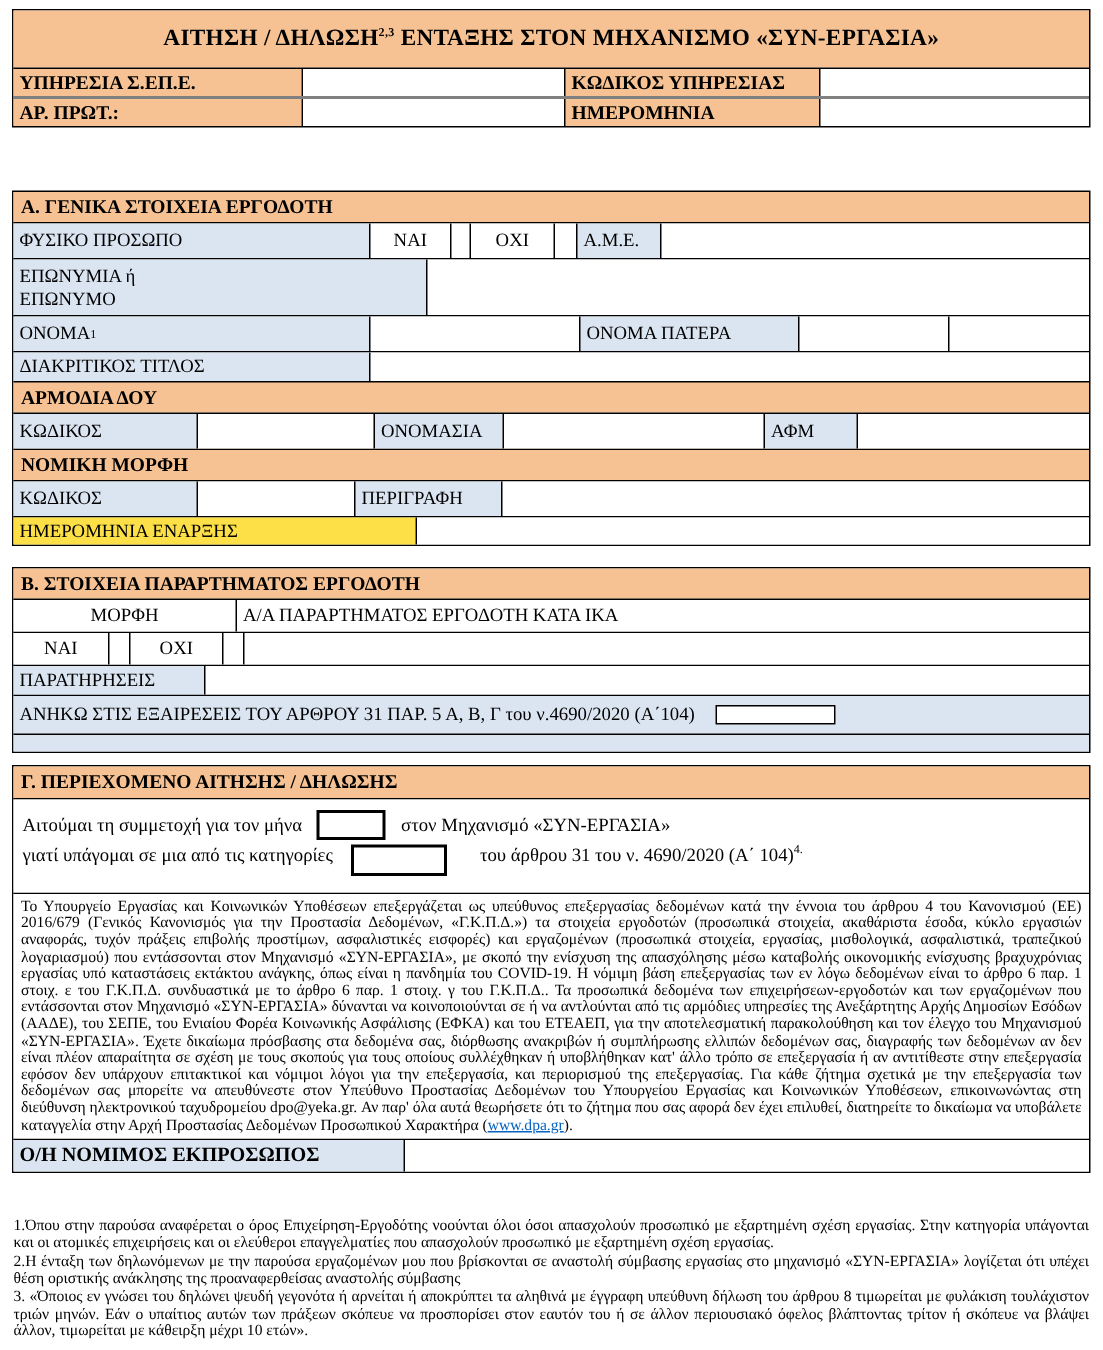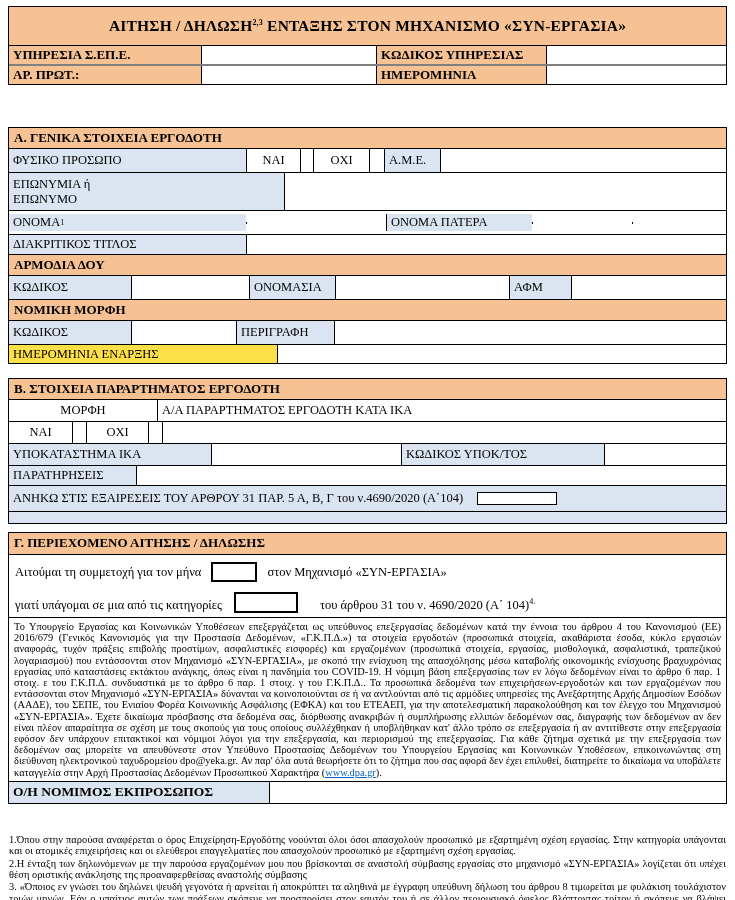--- a/index.html
+++ b/index.html
@@ -80,21 +80,21 @@
     </div>
 
     <div class="r" style="min-height:38px;">
       <div class="c blue" style="width:275px; display:flex; flex-direction:column; justify-content:center;">
         <span>ΕΠΩΝΥΜΙΑ ή</span>
         <span>ΕΠΩΝΥΜΟ</span>
       </div>
       <div class="c white fill"></div>
     </div>
 
-    <div class="r" style="min-height:24px;align-items:center;">
+    <div class="r" style="min-height:24px;">
       <div class="c blue vc" style="width:237px;">
         <span>ΟΝΟΜΑ</span>
           <span class="sup">1</span>
       </div>
       <div class="c white" style="width:140px;"></div>
       <div class="c blue vc" style="width:146px;">ΟΝΟΜΑ ΠΑΤΕΡΑ</div>
       <div class="c white" style="width:100px;"></div>
       <div class="c white fill"></div>
     </div>
 
@@ -140,26 +140,20 @@
     </div>
 
     <div class="r" style="min-height:22px;">
       <div class="c white vcc" style="width:63px;">ΝΑΙ</div>
       <div class="c white" style="width:14px;"></div>
       <div class="c white vcc" style="width:62px;">ΟΧΙ</div>
       <div class="c white" style="width:14px;"></div>
       <div class="c white fill"></div>
     </div>
 
-    <div class="r" style="min-height:22px;">
-      <div class="c blue vc" style="width:202px;">ΥΠΟΚΑΤΑΣΤΗΜΑ ΙΚΑ</div>
-      <div class="c white" style="width:190px;"></div>
-      <div class="c blue vc" style="width:203px;">ΚΩΔΙΚΟΣ ΥΠΟΚ/ΤΟΣ</div>
-      <div class="c white fill"></div>
-    </div>
 
     <div class="r" style="min-height:20px;">
       <div class="c blue vc" style="width:127px;">ΠΑΡΑΤΗΡΗΣΕΙΣ</div>
       <div class="c white fill"></div>
     </div>
 
     <div class="r blue" style="min-height:26px;">
       <div class="c vc fill" style="border-left:none;">
         <span>ΑΝΗΚΩ ΣΤΙΣ ΕΞΑΙΡΕΣΕΙΣ ΤΟΥ ΑΡΘΡΟΥ 31 ΠΑΡ. 5 Α, Β, Γ του ν.4690/2020 (Α΄104)</span>
         <span class="wbox" style="width:80px; height:13px; margin-left:14px; border-width:1.5px;"></span>
@@ -174,21 +168,21 @@
   <div class="tbl">
     <div class="r orange sechdr" style="min-height:21px;">Γ. ΠΕΡΙΕΧΟΜΕΝΟ ΑΙΤΗΣΗΣ / ΔΗΛΩΣΗΣ</div>
 
     <div class="r" style="min-height:62px;">
       <div class="c white fill" style="padding:4px 6px;">
         <div style="display:flex; align-items:center; min-height:26px;">
           <span>Αιτούμαι τη συμμετοχή για τον μήνα</span>
           <span class="wbox" style="width:46px; height:20px; margin:0 10px;"></span>
           <span>στον Μηχανισμό «ΣΥΝ-ΕΡΓΑΣΙΑ»</span>
         </div>
-        <div style="display:flex; align-items:flex-end; min-height:28px;">
+        <div style="display:flex; align-items:flex-start; min-height:28px;">
           <span>γιατί υπάγομαι σε μια από τις κατηγορίες</span>
           <span class="wbox" style="width:64px; height:21px; margin:0 22px 0 12px;"></span>
           <span><span>του άρθρου 31 του ν. 4690/2020 (Α΄ 104)</span><span class="sup">4.</span></span>
         </div>
       </div>
     </div>
 
     <div class="r">
       <div class="c white fill gdpr">
         <span>Το Υπουργείο Εργασίας και Κοινωνικών Υποθέσεων επεξεργάζεται ως υπεύθυνος επεξεργασίας δεδομένων κατά την έννοια του άρθρου 4 του Κανονισμού (ΕΕ) 2016/679 (Γενικός Κανονισμός για την Προστασία Δεδομένων, «Γ.Κ.Π.Δ.») τα στοιχεία εργοδοτών (προσωπικά στοιχεία, ακαθάριστα έσοδα, κύκλο εργασιών αναφοράς, τυχόν πράξεις επιβολής προστίμων, ασφαλιστικές εισφορές) και εργαζομένων (προσωπικά στοιχεία, εργασίας, μισθολογικά, ασφαλιστικά, τραπεζικού λογαριασμού) που εντάσσονται στον Μηχανισμό «ΣΥΝ-ΕΡΓΑΣΙΑ», με σκοπό την ενίσχυση της απασχόλησης μέσω καταβολής οικονομικής ενίσχυσης βραχυχρόνιας εργασίας υπό καταστάσεις εκτάκτου ανάγκης, όπως είναι η πανδημία  του COVID-19. Η νόμιμη βάση επεξεργασίας των εν λόγω δεδομένων είναι το άρθρο 6 παρ. 1 στοιχ. ε του Γ.Κ.Π.Δ. συνδυαστικά με το άρθρο 6 παρ. 1 στοιχ. γ του Γ.Κ.Π.Δ.. Τα προσωπικά δεδομένα των επιχειρήσεων-εργοδοτών και των εργαζομένων που εντάσσονται στον Μηχανισμό «ΣΥΝ-ΕΡΓΑΣΙΑ» δύνανται να κοινοποιούνται σε ή να αντλούνται από τις αρμόδιες υπηρεσίες της Ανεξάρτητης Αρχής Δημοσίων Εσόδων (ΑΑΔΕ), του ΣΕΠΕ, του Ενιαίου Φορέα Κοινωνικής Ασφάλισης (ΕΦΚΑ) και του ΕΤΕΑΕΠ, για την αποτελεσματική παρακολούθηση και τον έλεγχο του Μηχανισμού «ΣΥΝ-ΕΡΓΑΣΙΑ». Έχετε δικαίωμα πρόσβασης στα δεδομένα σας, διόρθωσης ανακριβών ή συμπλήρωσης ελλιπών δεδομένων σας, διαγραφής των δεδομένων αν δεν είναι πλέον απαραίτητα σε σχέση με τους σκοπούς για τους οποίους συλλέχθηκαν ή υποβλήθηκαν κατ' άλλο τρόπο σε επεξεργασία ή αν αντιτίθεστε στην επεξεργασία εφόσον δεν υπάρχουν επιτακτικοί και νόμιμοι λόγοι για την επεξεργασία, και περιορισμού της επεξεργασίας. Για κάθε ζήτημα σχετικά με την επεξεργασία των δεδομένων σας μπορείτε να απευθύνεστε στον Υπεύθυνο Προστασίας Δεδομένων του Υπουργείου Εργασίας και Κοινωνικών Υποθέσεων, επικοινωνώντας στη διεύθυνση ηλεκτρονικού ταχυδρομείου </span><span>dpo@yeka.gr</span><span>. Αν παρ' όλα αυτά θεωρήσετε ότι το ζήτημα που σας αφορά δεν έχει επιλυθεί, διατηρείτε το δικαίωμα να υποβάλετε καταγγελία στην Αρχή Προστασίας Δεδομένων Προσωπικού Χαρακτήρα (</span><span class="link">www.dpa.gr</span><span>).</span>

